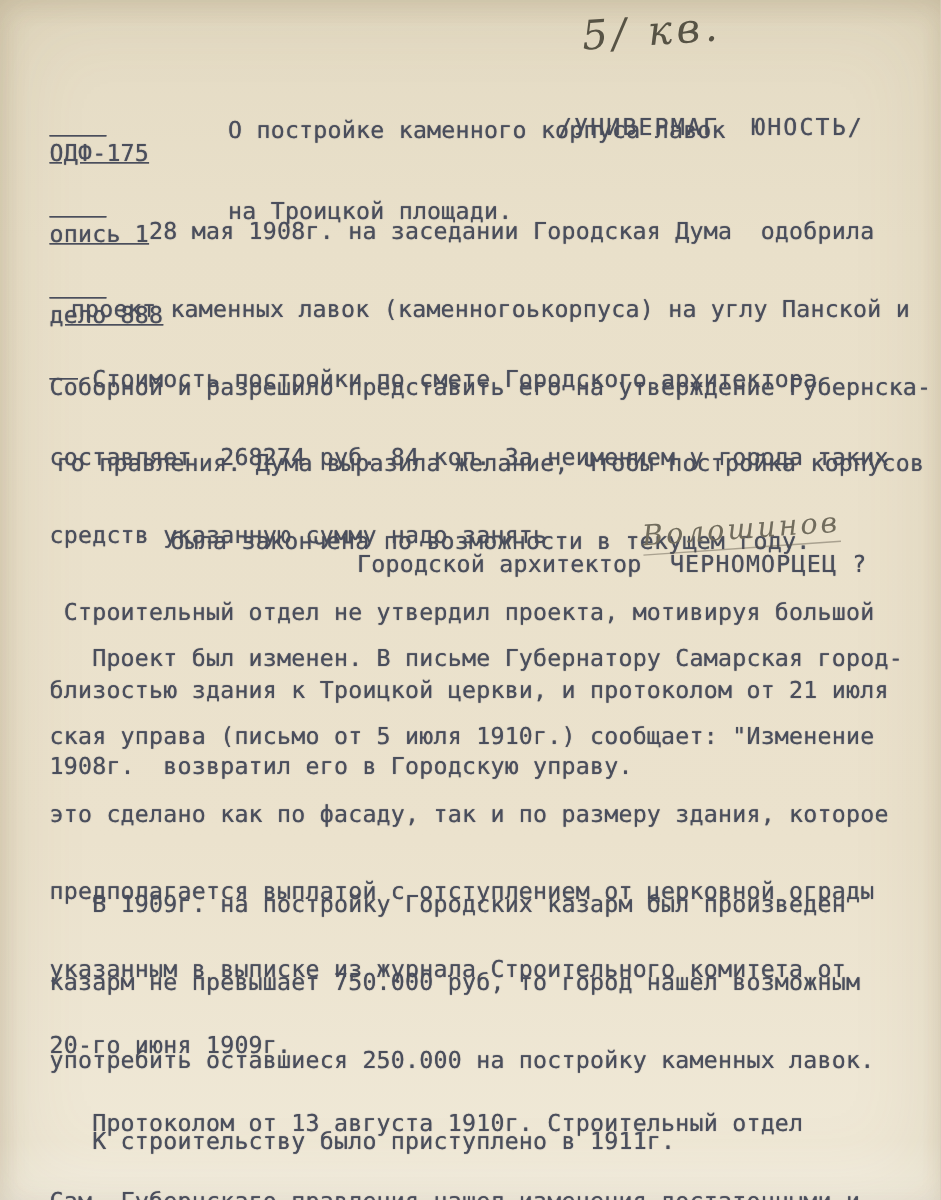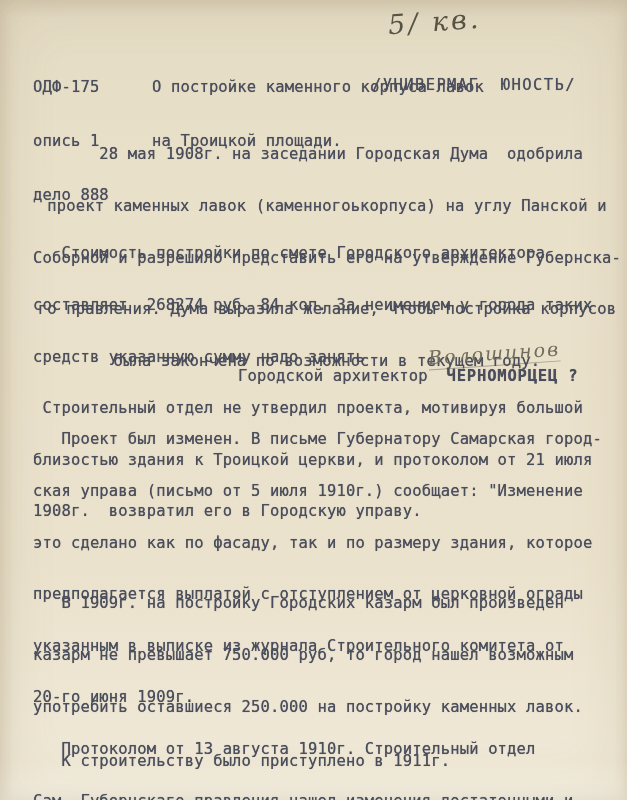--- a/index.html
+++ b/index.html
@@ -16,28 +16,28 @@
     content:"";position:absolute;inset:0;pointer-events:none;
     box-shadow:inset 0 0 60px rgba(125,105,60,0.14), inset 4px 0 18px rgba(110,90,55,0.10), inset 0 6px 14px rgba(110,90,55,0.08);
   }
   .type{
     font-size:15.5px;line-height:17.2px;letter-spacing:0.15px;
     text-shadow:0 0 0.7px rgba(58,62,78,0.75);
     white-space:pre;
   }
   .line{white-space:pre;}
   .abs{position:absolute;}
-  .refs{left:33px;top:42px;line-height:18px;}
+  .refs{left:33px;top:57px;line-height:18px;text-decoration:underline;}
   .title{left:152px;top:42px;line-height:18px;}
   .store{left:372px;top:77px;letter-spacing:1.4px;}
   .p1{left:33px;top:112px;text-align:center;}
   .p2{left:33px;top:211px;}
   .p3{left:33px;top:322px;}
   .sign{left:238px;top:368px;}
-  .sign .name{font-weight:bold;letter-spacing:0.8px;}
+  .sign .name{font-weight:normal;letter-spacing:0.8px;}
   .p4{left:33px;top:397px;}
   .p5{left:33px;top:561px;}
   .pfinal{left:33px;top:753px;}
   .hand{
     font-family:"DejaVu Serif","Liberation Serif",serif;
     font-style:italic;
     color:#62604f;
   }
   .hand-top{
     left:388px;top:6px;font-size:27px;letter-spacing:3px;

